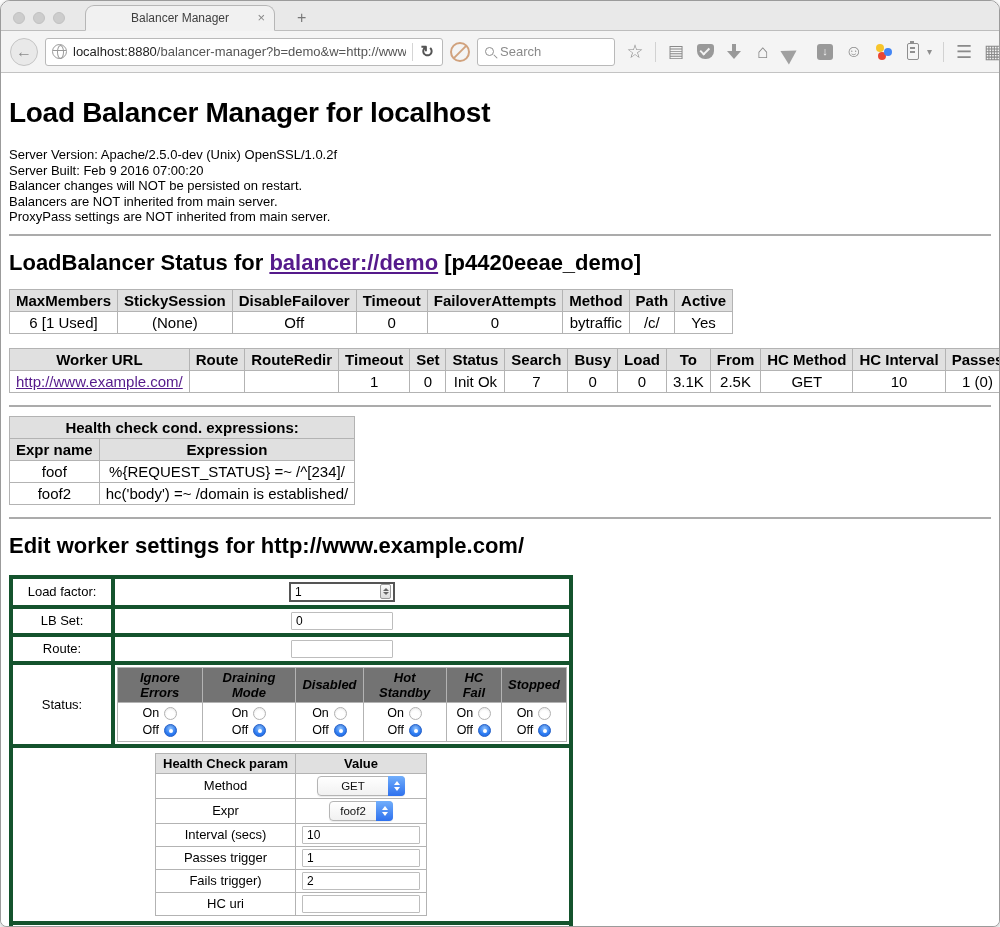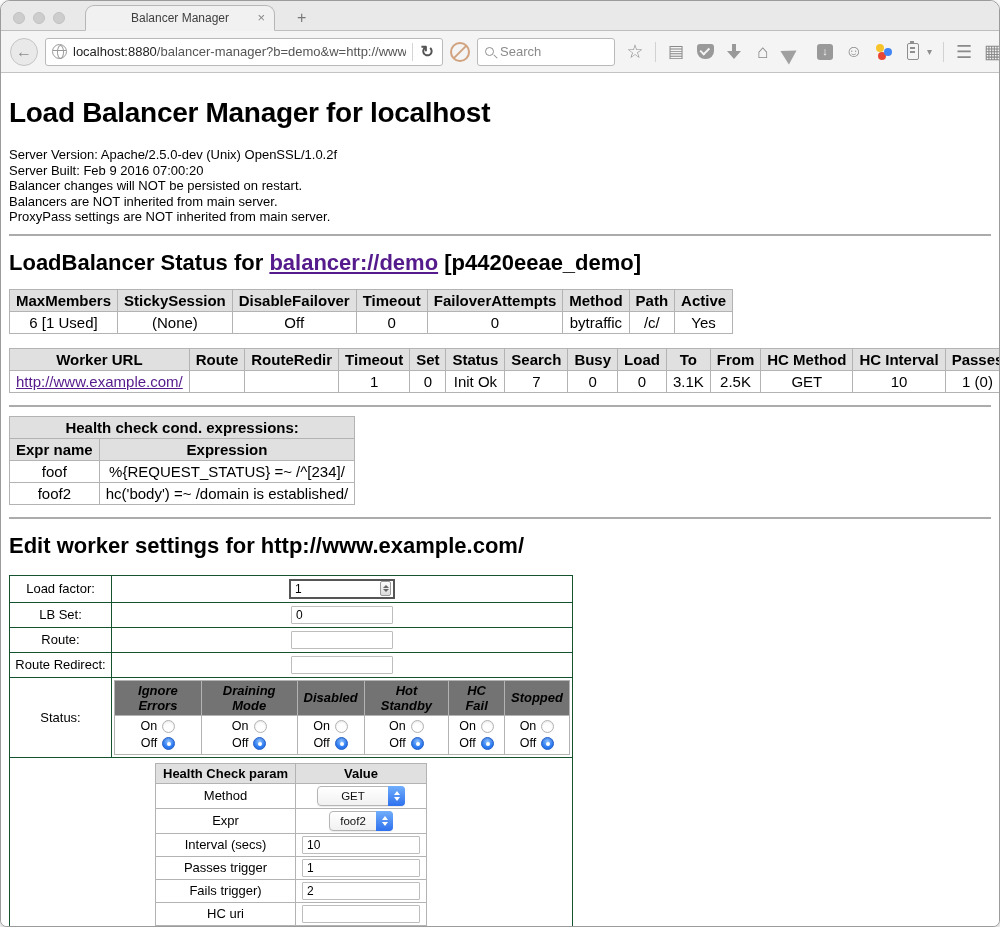--- a/index.html
+++ b/index.html
@@ -74,21 +74,21 @@
   table.tbl th, table.tbl td { border:1px solid #b3b3b3; padding:2px 6px; text-align:center; white-space:nowrap; }
   table.tbl th { background:#e0e0e0; font-weight:bold; }
   table.tbl { border:1px solid #8a8a8a; }
   td.left { text-align:left;margin-top:30px; }
   a.worker-link { color:#551a8b; text-decoration:underline; }
 
   .mt14 { margin-top:14px; }
 
   
   table.form-tbl { border-collapse:collapse; width:564px; font-size:13px; margin-top:16px; }
-  table.form-tbl > tbody > tr > td { border:1px solid #14532d; padding:3px 4px; text-align:center;margin-left:44px; }
+  table.form-tbl > tbody > tr > td { border:4px solid #14532d; padding:3px 4px; text-align:center;margin-left:44px; }
   table.form-tbl { border:1px solid #a3a3a3; }
   td.flabel { width:102px; }
 
   input.ti { height:18px; border:1px solid #bdbdbd; border-radius:1px; font-size:12px; padding:1px 4px;
              font-family:"Liberation Sans", sans-serif; }
   .w100 { width:102px; }
   .numwrap { display:inline-flex; align-items:center; width:106px; height:20px; border:2px solid #555;
              background:#fff; padding:0 2px 0 0; vertical-align:middle; }
   .numwrap .val { flex:1; font-size:12px; text-align:left; padding-left:4px; }
   .numstep { width:11px; height:15px; border:1px solid #9a9a9a; background:linear-gradient(#fbfbfb,#dcdcdc);
@@ -321,24 +321,20 @@
       </tr>
       <tr>
         <td class="flabel">LB Set:</td>
         <td><input class="ti w100" type="text" value="0" style=""></td>
       </tr>
       <tr>
         <td class="flabel">Route:</td>
         <td><input class="ti w100" type="text" value="" style=""></td>
       </tr>
       <tr>
-        <td class="flabel">Route Redirect:</td>
-        <td><input class="ti w100" type="text" value="" style=""></td>
-      </tr>
-      <tr>
         <td class="flabel">Status:</td>
         <td style="padding:2px;">
           <table class="status-tbl">
             <tbody>
                   <tr>
               <th>Ignore Errors</th>
               <th>Draining Mode</th>
               <th>Disabled</th>
               <th>Hot Standby</th>
               <th>HC Fail</th>

